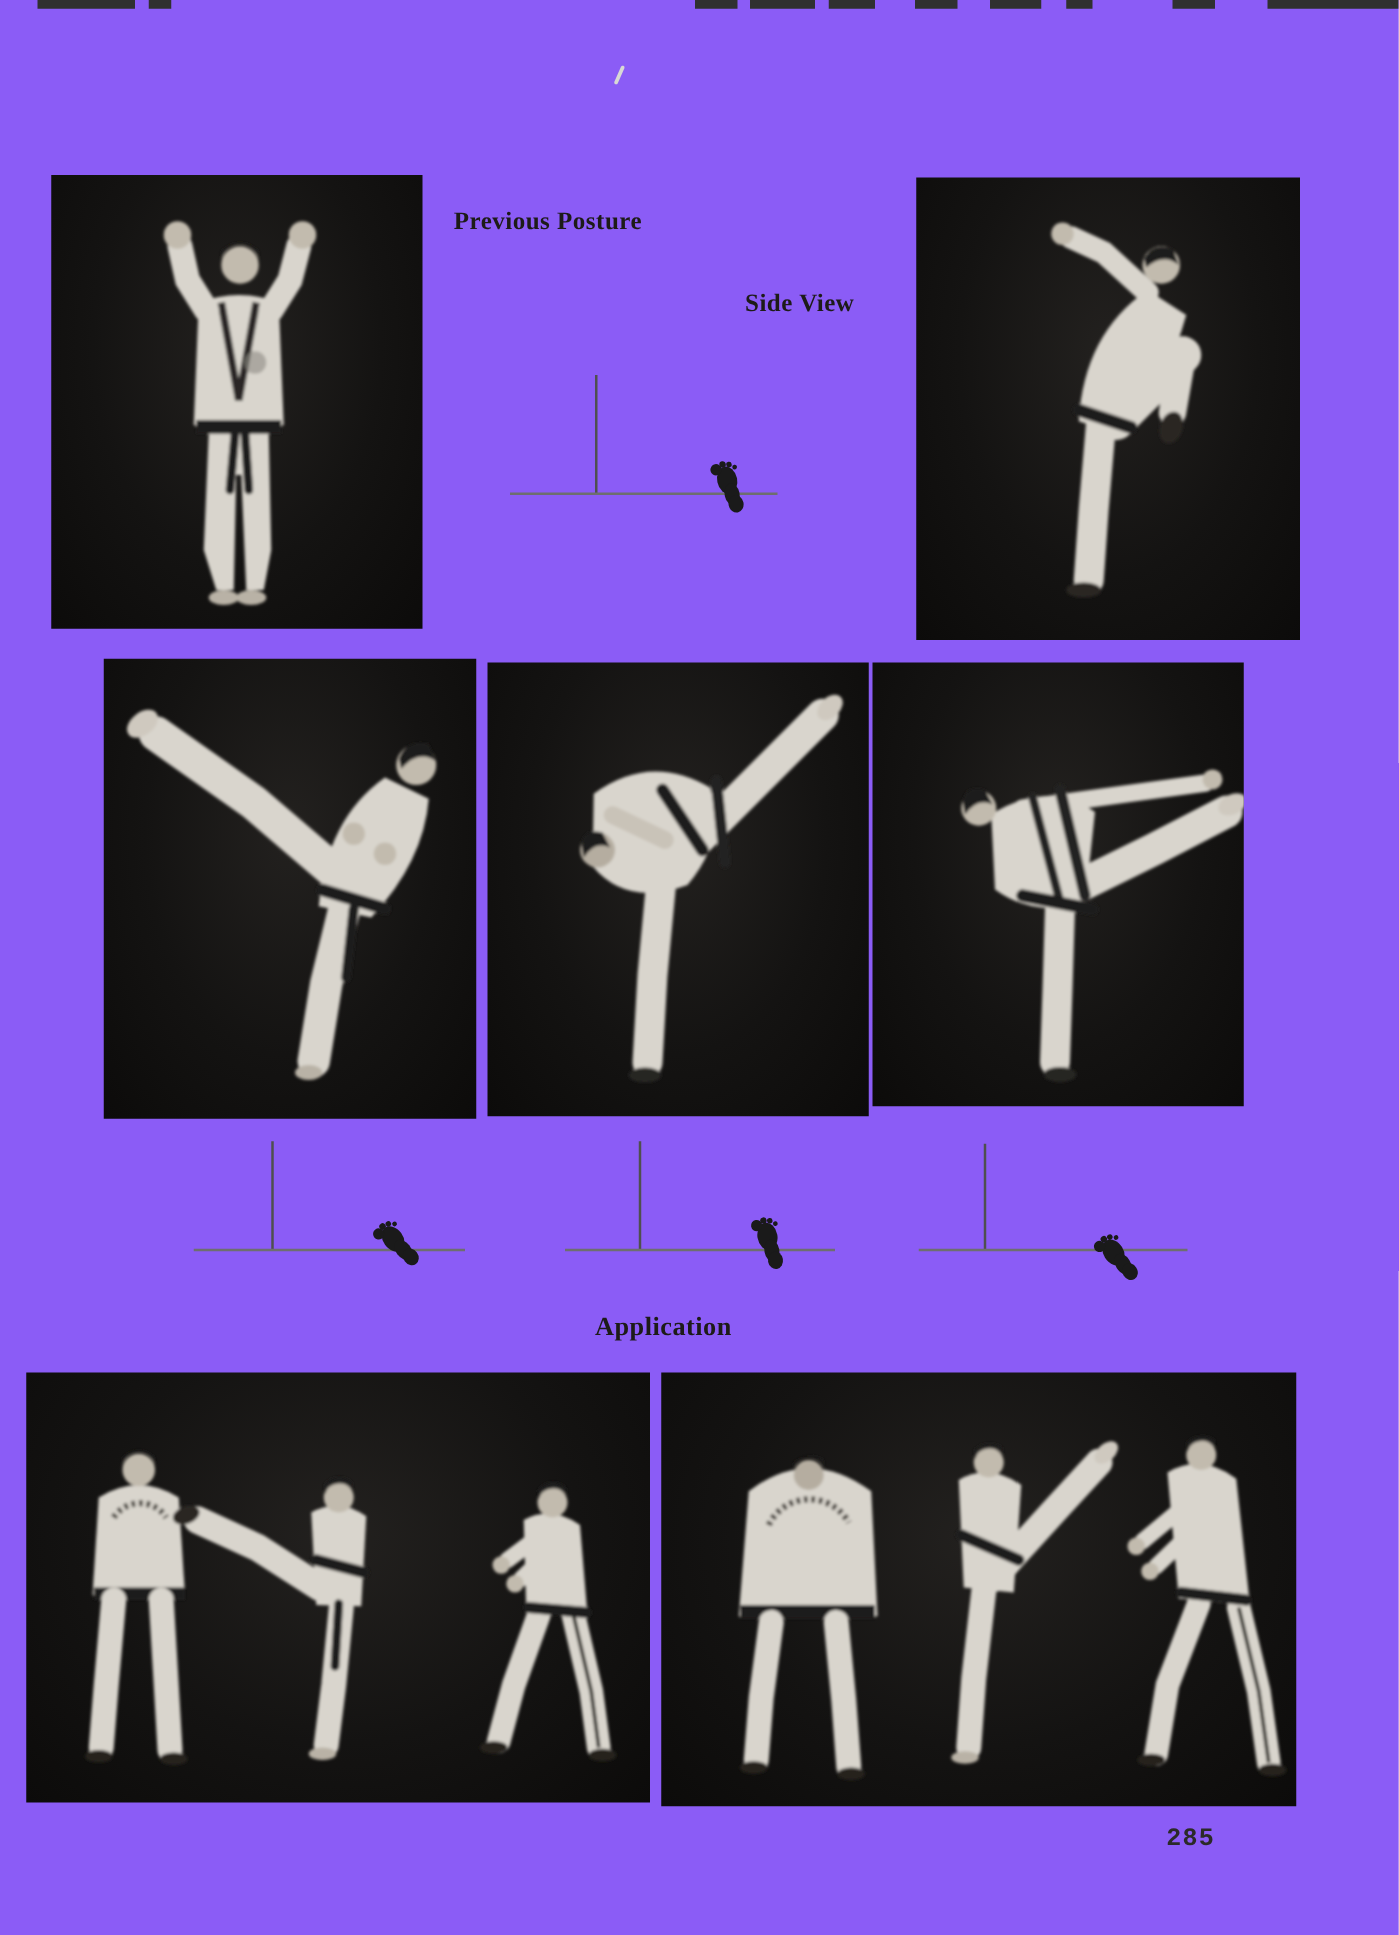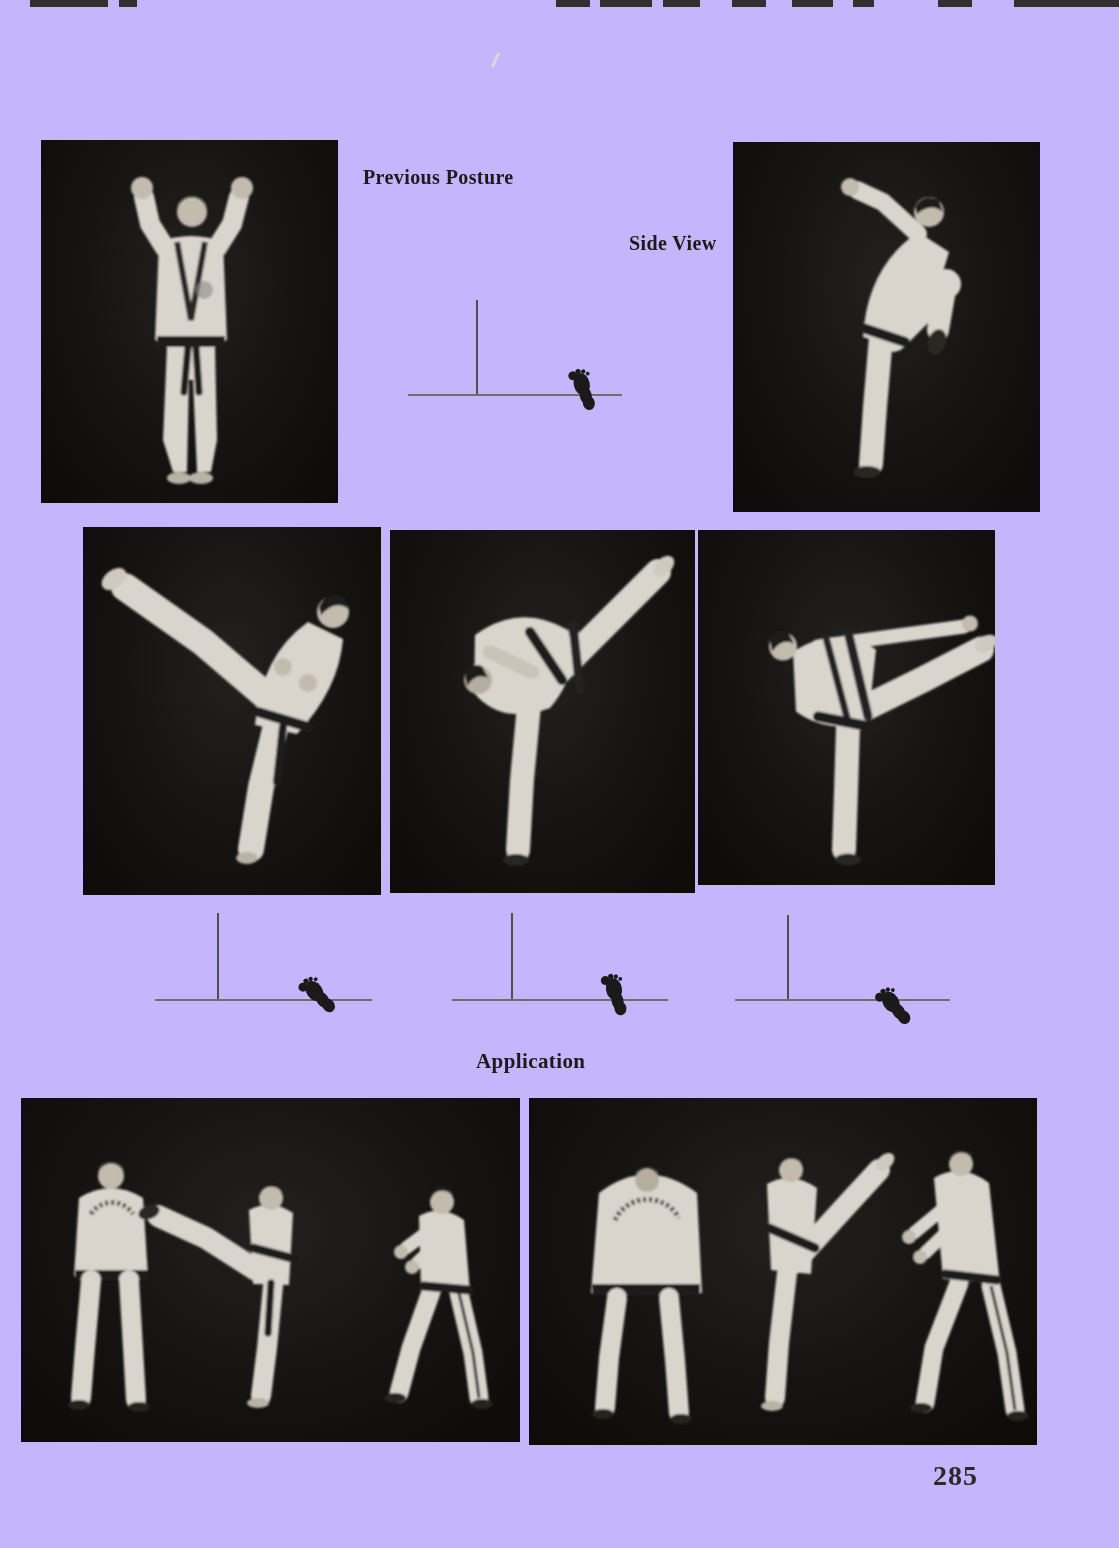--- a/index.html
+++ b/index.html
@@ -1,35 +1,35 @@
 <!DOCTYPE html>
 <html><head>
 <meta charset="utf-8">
 <style>
   html,body { margin:0; padding:0; background:#e9e9e7; }
   .page {
     position:relative; width:1119px; height:1548px; margin:0 auto;
-    background:#c4b5fd; overflow:hidden;
+    background:#8b5cf6; overflow:hidden;
     font-family:"Liberation Serif", serif; color:#1d1b18;
   }
   .dash { position:absolute; top:0; height:7px; background:#303030; }
   .smudge {
     position:absolute; left:494px; top:52px; width:3px; height:16px;
     background:#d8d8d5; transform:rotate(24deg); border-radius:2px;
   }
   .photo { position:absolute; background:radial-gradient(ellipse at 50% 38%, #23211f 0%, #141312 55%, #0c0b0a 100%); }
   .photo svg { display:block; width:100%; height:100%; }
   .caption { position:absolute; font-weight:bold; white-space:nowrap; letter-spacing:0.4px; }
   .cap-prev  { left:363px; top:166px;  font-size:20px; }
-  .cap-side  { left:629px; top:232px;  font-size:20px; }
+  .cap-side  { left:596px; top:232px;  font-size:20px; }
   .cap-app   { left:476px; top:1049px; font-size:21px;text-align:center; }
   .pagenum {
     position:absolute; left:933px; top:1460px;
-    font-family:Liberation Serif, serif; font-weight:bold;
-    font-size:28px; color:#2b2a29; letter-spacing:1px;
+    font-family:Liberation Mono, monospace; font-weight:bold;
+    font-size:20px; color:#2b2a29; letter-spacing:1px;
   }
   .diagram { position:absolute; }
   .diagram svg { display:block; width:100%; height:100%; }
   
   .ph-prev { left:41px;  top:140px;  width:297px; height:363px; }
   .ph-sidev{ left:733px; top:142px;  width:307px; height:370px; }
   .ph-seq1 { left:83px;  top:527px;  width:298px; height:368px; }
   .ph-seq2 { left:390px; top:530px;  width:305px; height:363px; }
   .ph-seq3 { left:698px; top:530px;  width:297px; height:355px; }
   .ph-app1 { left:21px;  top:1098px; width:499px; height:344px; }

